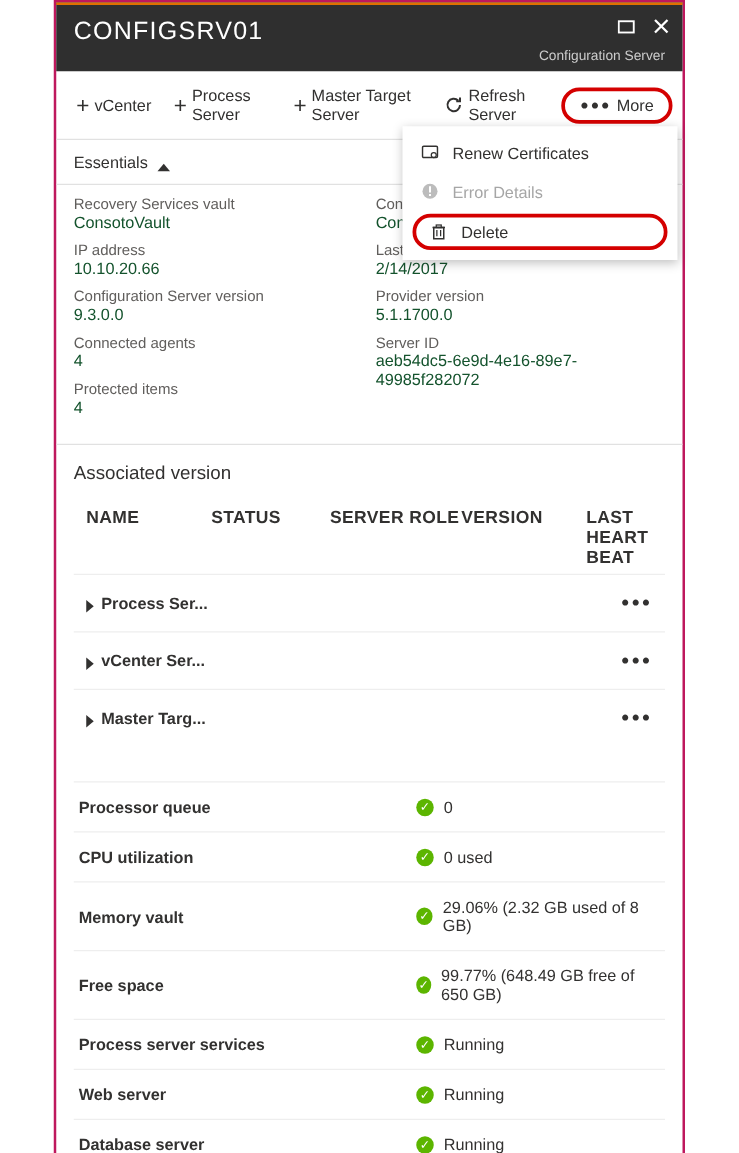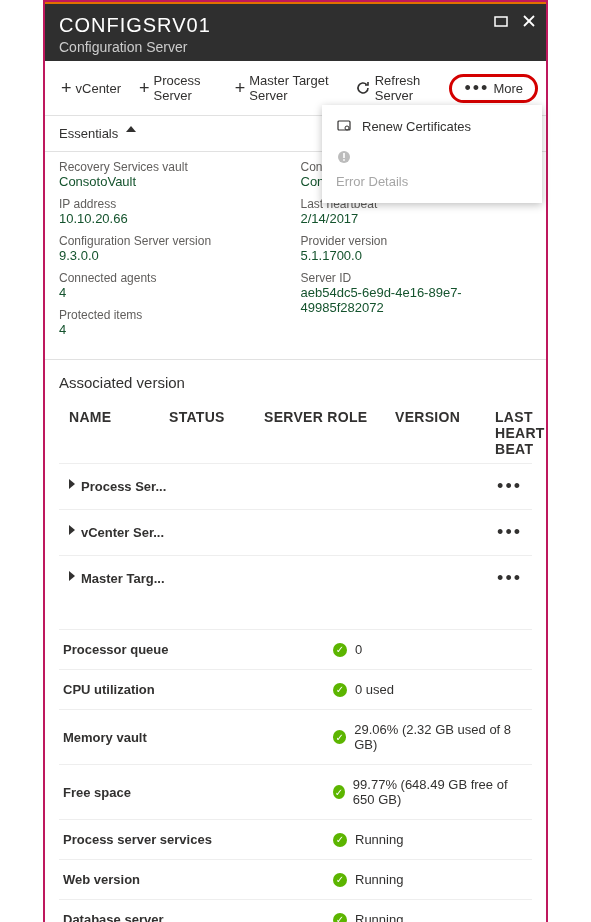--- a/index.html
+++ b/index.html
@@ -16,21 +16,21 @@
       margin: 0 auto;
     }
     .header {
       background: #2f2f2f;
       color: #fff;
       padding: 10px 14px 6px 14px;
       border-top: 2px solid #e07000;
       position: relative;
     }
     .header-title { font-size: 20px; font-weight: 400; letter-spacing: 1px; }
-    .header-sub { font-size: 14px; color: #ccc; margin-top: 2px; }
+    .header-sub { font-size: 11px; color: #ccc; margin-top: 2px; text-align: right; }
     .header-controls {
       position: absolute; top: 10px; right: 10px; display: flex; gap: 14px;
     }
     .header-controls span { color: #fff; font-size: 16px; cursor: pointer; }
     .toolbar {
       display: flex; align-items: center; padding: 6px 8px; border-bottom: 1px solid #e1e1e1;
       gap: 2px;
       position: relative;
     }
     .tb-btn {
@@ -49,29 +49,29 @@
       width: 220px;
       background: #fff;
       box-shadow: 0 2px 8px rgba(0,0,0,0.25);
       z-index: 10;
       padding: 6px 0;
     }
     .dd-item {
       display: flex; align-items: flex-start; gap: 10px;
       padding: 8px 14px; cursor: pointer;
     }
-    .dd-item.disabled { color: #a6a6a6; cursor: default; flex-direction: column; }
+    .dd-item.disabled { color: #a6a6a6; cursor: default; }
     .dd-delete {
       border: 3px solid #d40000; border-radius: 18px;
       margin: 2px 8px; padding: 4px 10px;
     }
     .dd-icon { width: 16px; display: inline-flex; justify-content: center; }
     .essentials-bar {
       padding: 10px 14px; border-bottom: 1px solid #e1e1e1;
-      display: flex; align-items: flex-start; gap: 8px; cursor: pointer;
+      display: flex; align-items: flex-end; gap: 8px; cursor: pointer;
     }
     .chev-up {
       display: inline-block; width: 0; height: 0;
       border-left: 5px solid transparent; border-right: 5px solid transparent;
       border-bottom: 6px solid #323130;
     }
     .details {
       display: flex; padding: 8px 14px 14px 14px; gap: 10px;
       border-bottom: 1px solid #e1e1e1;
     }
@@ -81,27 +81,27 @@
     .kv .v { font-size: 13px; color: #14532d; }
     .section { padding: 14px; }
     .section-title { font-size: 15px; margin-bottom: 12px; font-weight: 400; }
     .assoc-head {
       display: flex; font-size: 14px; font-weight: 700; letter-spacing: 0.3px;
       color: #323130; padding: 6px 10px;
     }
     .c-name { flex: 0 0 100px; }
     .c-status { flex: 0 0 95px; }
     .c-role { flex: 0 0 105px; }
-    .c-ver { flex: 0 0 100px; margin-left: 26px; }
+    .c-ver { flex: 0 0 100px; }
     .c-heart { flex: 1; }
     .assoc-row {
       display: flex; align-items: center; justify-content: space-between;
       padding: 12px 10px; border-top: 1px solid #eee; cursor: pointer;
     }
-    .assoc-row .left { display: flex; align-items: flex-start; gap: 6px; font-weight: 700; font-size: 13px; }
+    .assoc-row .left { display: flex; align-items: flex-end; gap: 6px; font-weight: 700; font-size: 13px; }
     .tri-right {
       display: inline-block; width: 0; height: 0;
       border-top: 5px solid transparent; border-bottom: 5px solid transparent;
       border-left: 6px solid #323130;
     }
     .row-dots { font-size: 18px; letter-spacing: 2px; color: #323130; cursor: pointer; }
     .health-row {
       display: flex; align-items: center; padding: 12px 4px;
       border-bottom: 1px solid #eee;
     }
@@ -177,20 +177,32 @@
       <div class="dd-item disabled">
         <span class="dd-icon">
           <svg width="14" height="14" viewBox="0 0 14 14">
               <circle cx="7" cy="7" r="6" fill="#bcbcbc"></circle>
               <rect x="6.2" y="3" width="1.6" height="5" fill="#fff"></rect>
               <rect x="6.2" y="9.2" width="1.6" height="1.6" fill="#fff"></rect>
             </svg>
         </span>
         <span>Error Details</span>
       </div>
+      <div class="dd-item dd-delete">
+        <span class="dd-icon">
+          <svg width="14" height="14" viewBox="0 0 14 14">
+              <rect x="3" y="4" width="8" height="9" fill="none" stroke="#323130" stroke-width="1.2"></rect>
+              <line x1="2" y1="4" x2="12" y2="4" stroke="#323130" stroke-width="1.2"></line>
+              <line x1="5.5" y1="6" x2="5.5" y2="11" stroke="#323130" stroke-width="1"></line>
+              <line x1="8.5" y1="6" x2="8.5" y2="11" stroke="#323130" stroke-width="1"></line>
+              <rect x="5" y="2" width="4" height="2" fill="none" stroke="#323130" stroke-width="1"></rect>
+            </svg>
+        </span>
+        <span>Delete</span>
+      </div>
     </div>
   </div>
 
   <div class="essentials-bar">
     <span>Essentials</span>
     <span class="chev-up"></span>
   </div>
 
   <div class="details">
     <div class="col">
@@ -300,21 +312,21 @@
     </div>
         </div>
         <div class="health-row">
     <div class="h-label">Process server services</div>
     <div class="h-stat">
       <span class="ok-dot">✓</span>
       <span>Running</span>
     </div>
         </div>
         <div class="health-row">
-    <div class="h-label">Web version</div>
+    <div class="h-label">Web server</div>
     <div class="h-stat">
       <span class="ok-dot">✓</span>
       <span>Running</span>
     </div>
         </div>
         <div class="health-row">
     <div class="h-label">Database server</div>
     <div class="h-stat">
       <span class="ok-dot">✓</span>
       <span>Running</span>

